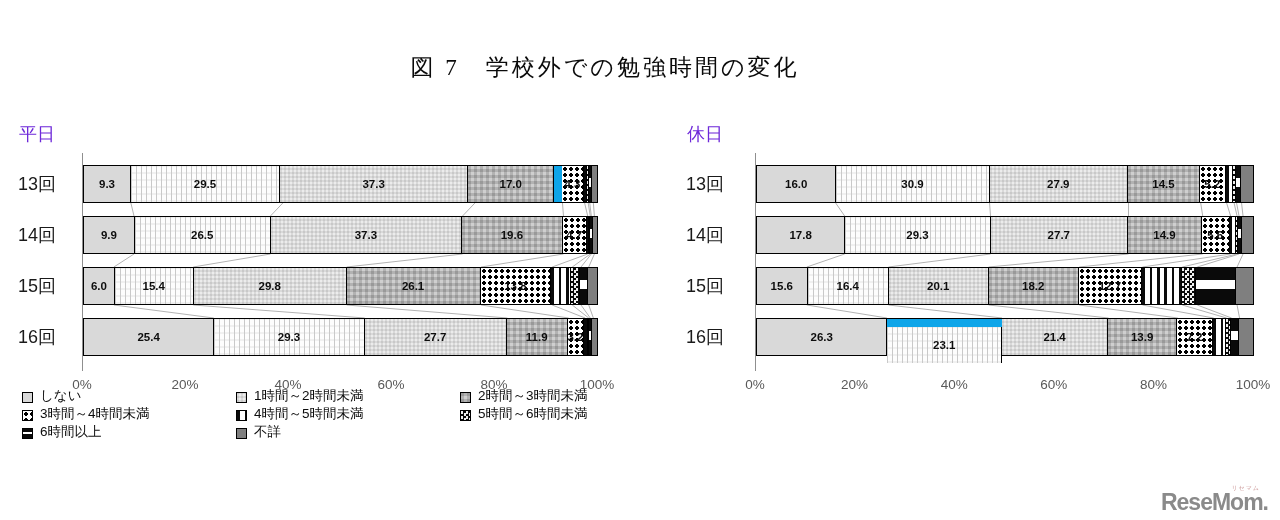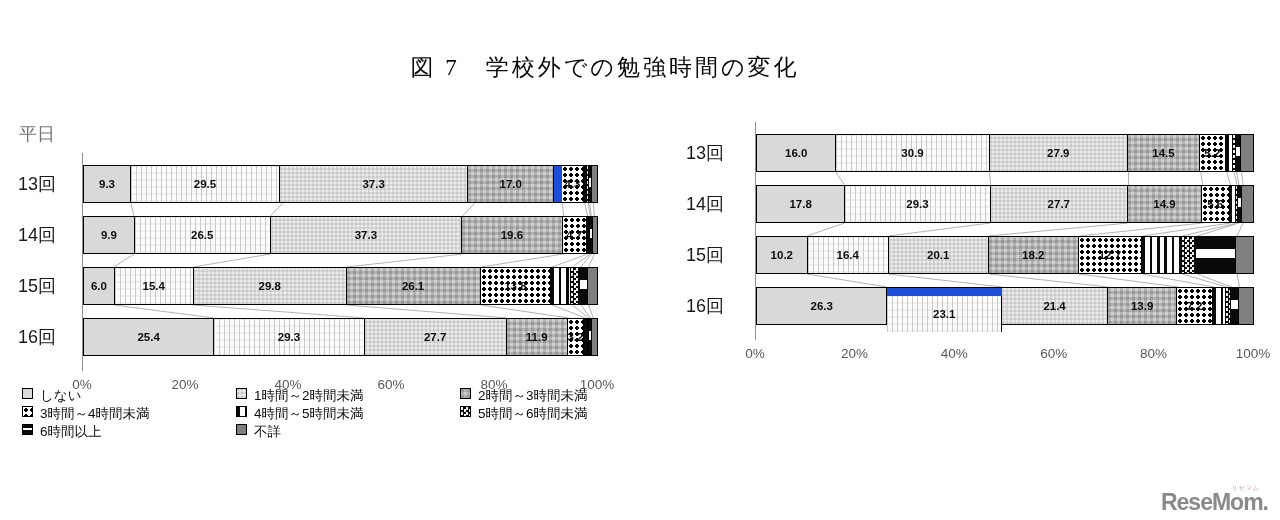--- a/index.html
+++ b/index.html
@@ -4,31 +4,31 @@
 <style>
   html,body{margin:0;padding:0;background:#fff;}
   .canvas{position:relative;width:1280px;height:520px;background:#ffffff;overflow:hidden;
           font-family:"Liberation Sans","DejaVu Sans",sans-serif;color:#111;}
   .fig-title{position:absolute;top:52px;left:0;width:1210px;text-align:center;
              font-family:"Liberation Serif","DejaVu Serif",serif;font-size:23px;
              letter-spacing:3px;color:#0a0a0a;}
   .chart{position:absolute;top:122px;}
   #chart-weekday{left:18px;}
   #chart-holiday{left:686px;}
-  .chart-name{font-size:18px;margin:0 0 7px 1px;color:#737373;}
+  .chart-name{font-size:18px;margin:0 0 7px 1px;color:#6d28d9;}
   .chart-body{display:flex;}
   .row-labels{padding-top:12px;flex:none;}
   #chart-weekday .row-labels{width:64px;}
   #chart-holiday .row-labels{width:69px;}
   .row-label{height:38px;line-height:38px;margin-bottom:13px;font-size:18px;color:#1a1a1a;}
   .bars{position:relative;padding:12px 0 2px;border-left:1px solid #8f8f8f;flex:none;}
   #chart-weekday .bars{width:515px;}
   #chart-holiday .bars{width:498px;}
   .bar{display:flex;height:38px;margin-bottom:13px;border:1px solid #000;box-sizing:border-box;
-       background:#1d4ed8;position:relative;z-index:2;}
+       background:#0ea5e9;position:relative;z-index:2;}
   .bar:last-child{margin-bottom:0;}
   .seg{box-sizing:border-box;height:100%;border-right:1px solid #000;display:flex;
        align-items:center;justify-content:center;overflow:visible;}
   .seg:last-child{border-right:none;}
   .segval{font-weight:bold;font-size:11.5px;color:#0d0d0d;white-space:nowrap;}
   .connectors{position:absolute;inset:0;width:100%;height:100%;pointer-events:none;z-index:1;}
   .x-axis{position:relative;height:16px;margin-top:6px;}
   #chart-weekday .x-axis{margin-left:64px;width:515px;}
   #chart-holiday .x-axis{margin-left:69px;width:498px;}
   .tick{position:absolute;top:0;transform:translateX(-50%);font-size:13.5px;color:#595959;}
@@ -47,21 +47,21 @@
          background-image:radial-gradient(circle,#000 1.7px,transparent 1.9px);
          background-size:6px 6px;}
   .p-4-5{background-image:repeating-linear-gradient(90deg,#0a0a0a 0 2.5px,#fff 2.5px 7.5px);}
   .p-5-6{background-image:conic-gradient(#0a0a0a 0 25%,#efefef 0 50%,#0a0a0a 0 75%,#efefef 0);
          background-size:5px 5px;}
   .p-6p{background:linear-gradient(180deg,#0a0a0a 0 32%,#fff 32% 58%,#0a0a0a 58% 100%);}
   .p-unk{background:#7f7f7f;}
   
   .legend{position:absolute;left:22px;top:388px;display:grid;
           grid-template-columns:214px 224px auto;row-gap:3px;font-size:13.5px;color:#0d0d0d;}
-  .legend-item{display:flex;align-items:flex-start;gap:7px;line-height:15px;}
+  .legend-item{display:flex;align-items:flex-end;gap:7px;line-height:15px;}
   .sw{width:9px;height:9px;border:1px solid #000;box-sizing:content-box;flex:none;}
   
   .logo{position:absolute;right:12px;bottom:6px;text-align:right;line-height:1;}
   .logo-ruby{display:block;font-size:6px;letter-spacing:1px;color:#c99;margin:0 8px 0 0;}
   .logo-text{font-size:23px;font-weight:bold;color:#8a8a8a;letter-spacing:-1px;}
 </style>
 </head>
 <body>
 
 <div class="canvas">
@@ -194,20 +194,21 @@
         <span class="tick" style="left: 0%;">0%</span>
         <span class="tick" style="left: 20%;">20%</span>
         <span class="tick" style="left: 40%;">40%</span>
         <span class="tick" style="left: 60%;">60%</span>
         <span class="tick" style="left: 80%;">80%</span>
         <span class="tick" style="left: 100%;">100%</span>
       </div>
   </div>
 
   <div class="chart" id="chart-holiday">
+    <div class="chart-name">休日</div>
     <div class="chart-body">
       <div class="row-labels">
           <div class="row-label">13回</div>
           <div class="row-label">14回</div>
           <div class="row-label">15回</div>
           <div class="row-label">16回</div>
         </div>
       <div class="bars">
           <div class="bar">
             <div class="seg p-none" title="しない 16.0%" style="width: 16%;">
@@ -246,21 +247,21 @@
             <div class="seg p-3-4" title="3時間～4時間未満 5.6%" style="width: 5.6%; justify-content: center;">
               <span class="segval">5.6</span>
             </div>
             <div class="seg p-4-5" title="4時間～5時間未満 1.3%" style="width: 1.3%;"></div>
             <div class="seg p-5-6" title="5時間～6時間未満 0.4%" style="width: 0.4%;"></div>
             <div class="seg p-6p" title="6時間以上 0.8%" style="width: 0.8%;"></div>
             <div class="seg p-unk" title="不詳 2.2%" style="width: 2.2%;"></div>
           </div>
           <div class="bar">
             <div class="seg p-none" title="しない 10.2%" style="width: 10.2%;">
-              <span class="segval">10.2</span>
+              <span class="segval">15.6</span>
             </div>
             <div class="seg p-u1" title="1時間未満 16.4%" style="width: 16.4%;">
               <span class="segval">16.4</span>
             </div>
             <div class="seg p-1-2" title="1時間～2時間未満 20.1%" style="width: 20.1%;">
               <span class="segval">20.1</span>
             </div>
             <div class="seg p-2-3" title="2時間～3時間未満 18.2%" style="width: 18.2%;">
               <span class="segval">18.2</span>
             </div>

